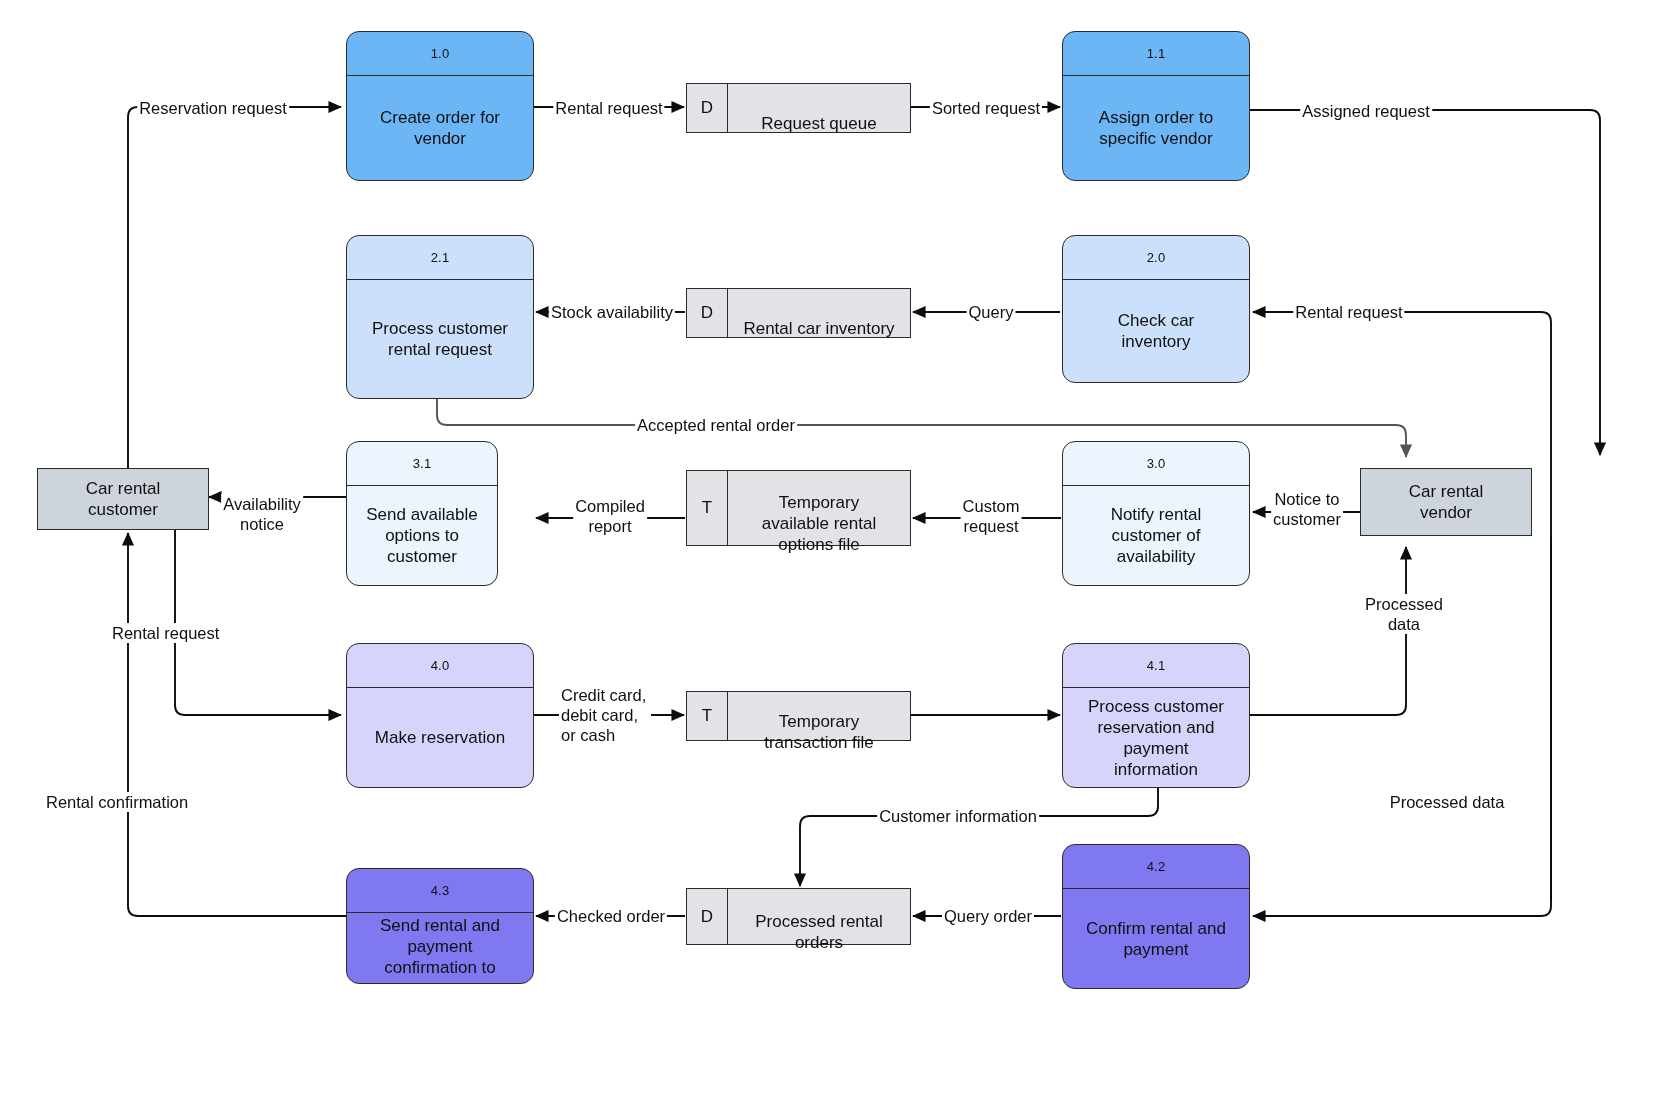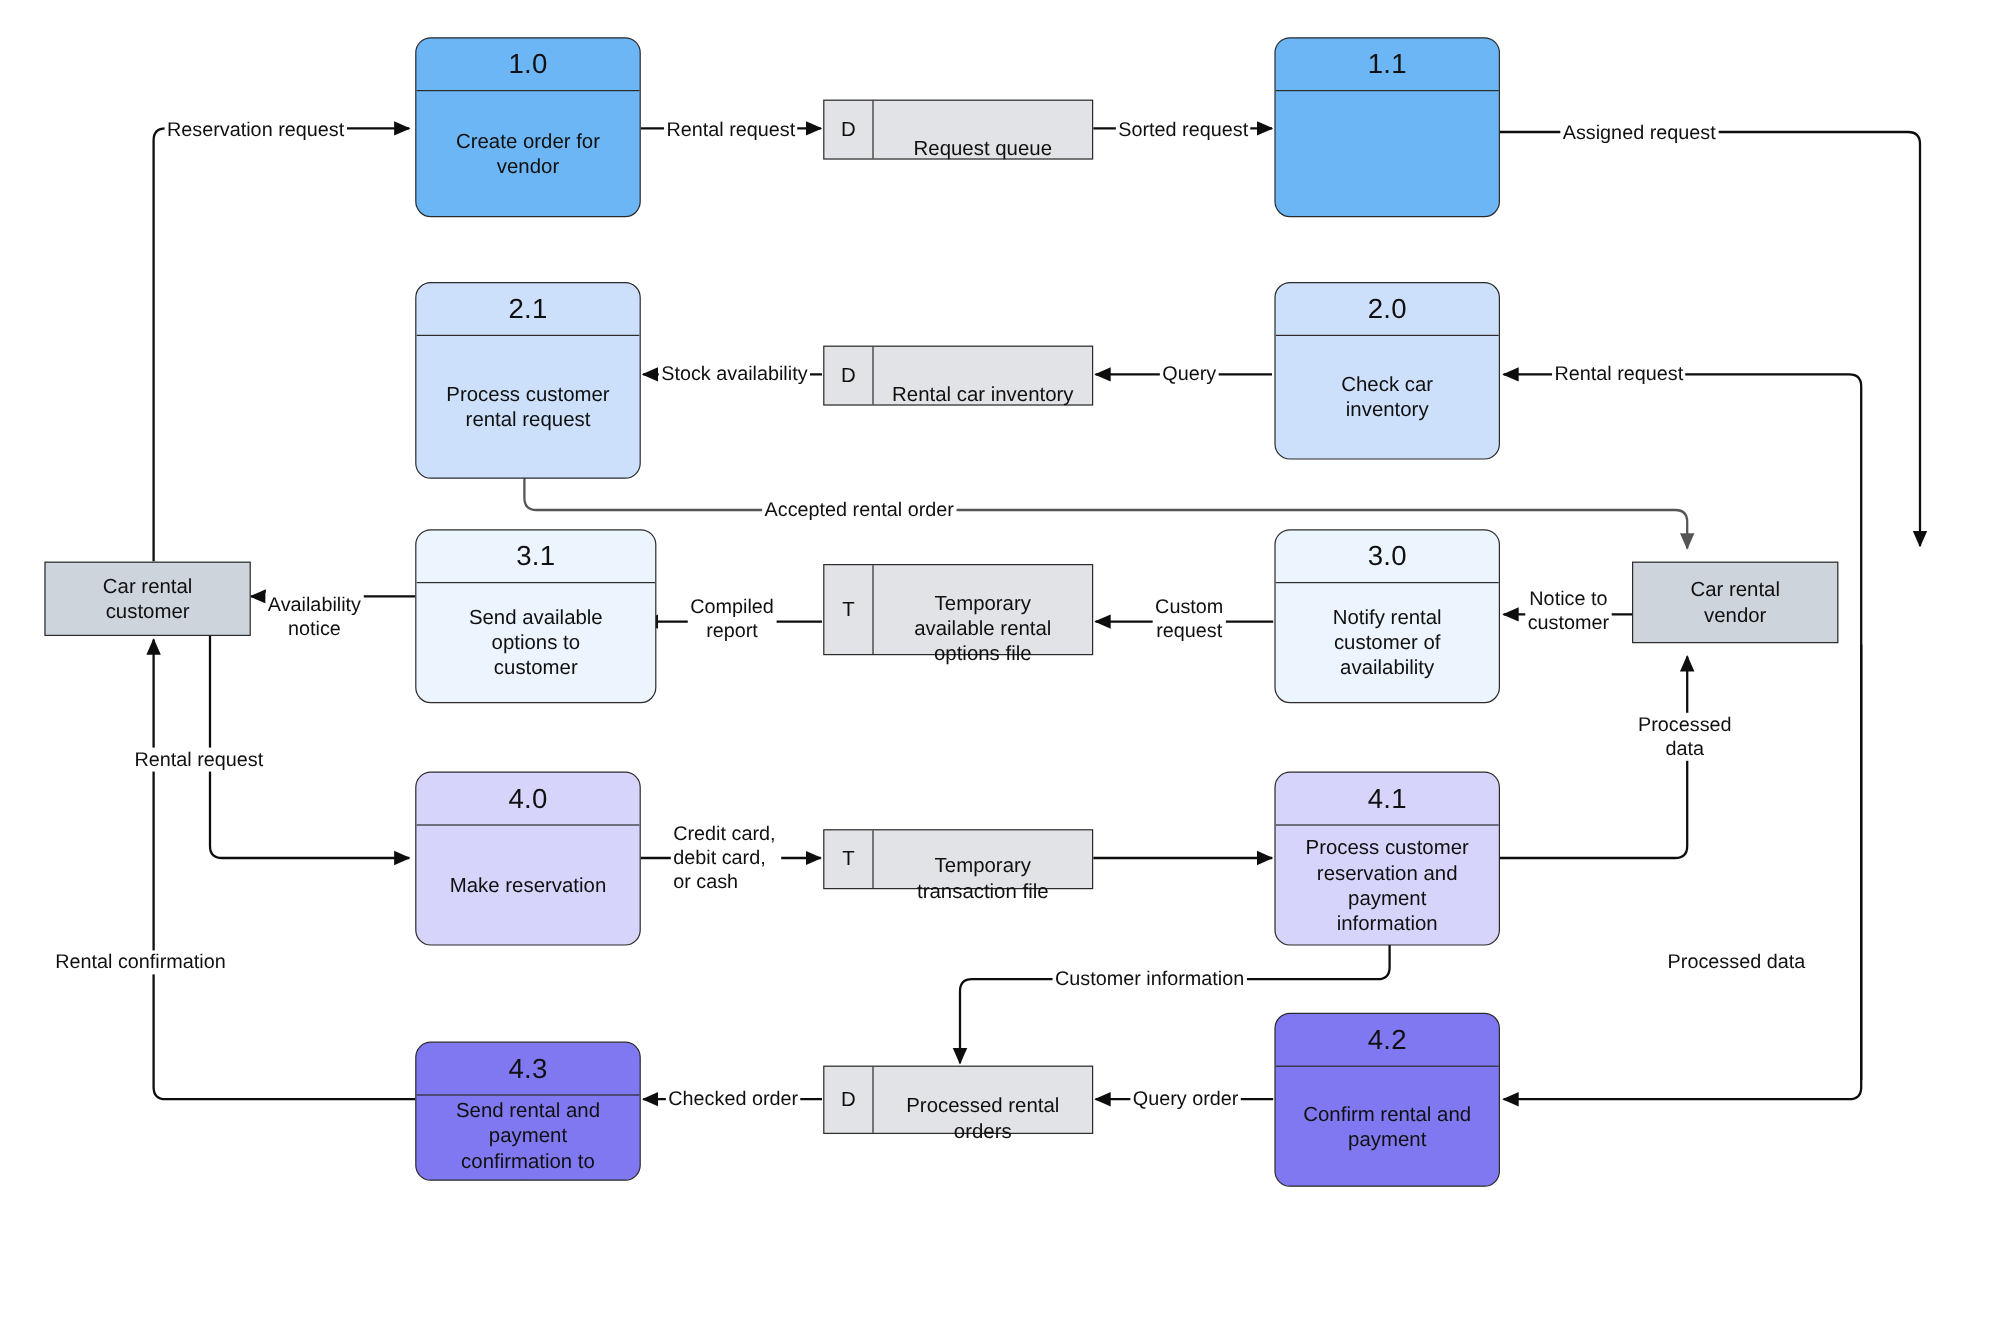--- a/index.html
+++ b/index.html
@@ -36,21 +36,21 @@
     z-index: 5;
   }
   .process .pnum {
     box-sizing: border-box;
     height: 44px;
     flex: 0 0 44px;
     border-bottom: 1.3px solid #2b2b2b;
     display: flex;
     align-items: center;
     justify-content: center;
-    font-size: 23px;
+    font-size: 13px;
     color: #101010;
     letter-spacing: .2px;
   }
   .process .pname {
     flex: 1 1 auto;
     display: flex;
     align-items: center;
     justify-content: center;
     text-align: center;
     font-size: 17px;
@@ -186,33 +186,34 @@
     <span>Car rental<br>vendor</span>
   </div>
 
   <div class="process" style="left:346px; top:31px; width:188px; height:150px; background:#6cb6f5;">
     <div class="pnum">1.0</div>
     <div class="pname">Create order for<br>vendor</div>
   </div>
 
   <div class="process" style="left:1062px; top:31px; width:188px; height:150px; background:#6cb6f5;">
     <div class="pnum">1.1</div>
+    <div class="pname">Assign order to<br>specific vendor</div>
   </div>
 
   <div class="process" style="left:346px; top:235px; width:188px; height:164px; background:#cde0fb;">
     <div class="pnum">2.1</div>
     <div class="pname">Process customer<br>rental request</div>
   </div>
 
   <div class="process" style="left:1062px; top:235px; width:188px; height:148px; background:#cde0fb;">
     <div class="pnum">2.0</div>
     <div class="pname">Check car<br>inventory</div>
   </div>
 
-  <div class="process" style="left:346px; top:441px; width:201px; height:145px; background:#ecf4fe;">
+  <div class="process" style="left:346px; top:441px; width:152px; height:145px; background:#ecf4fe;">
     <div class="pnum">3.1</div>
     <div class="pname">Send available<br>options to<br>customer</div>
   </div>
 
   <div class="process" style="left:1062px; top:441px; width:188px; height:145px; background:#ecf4fe;">
     <div class="pnum">3.0</div>
     <div class="pname">Notify rental<br>customer of<br>availability</div>
   </div>
 
   <div class="process" style="left:346px; top:643px; width:188px; height:145px; background:#d7d4fb;">

